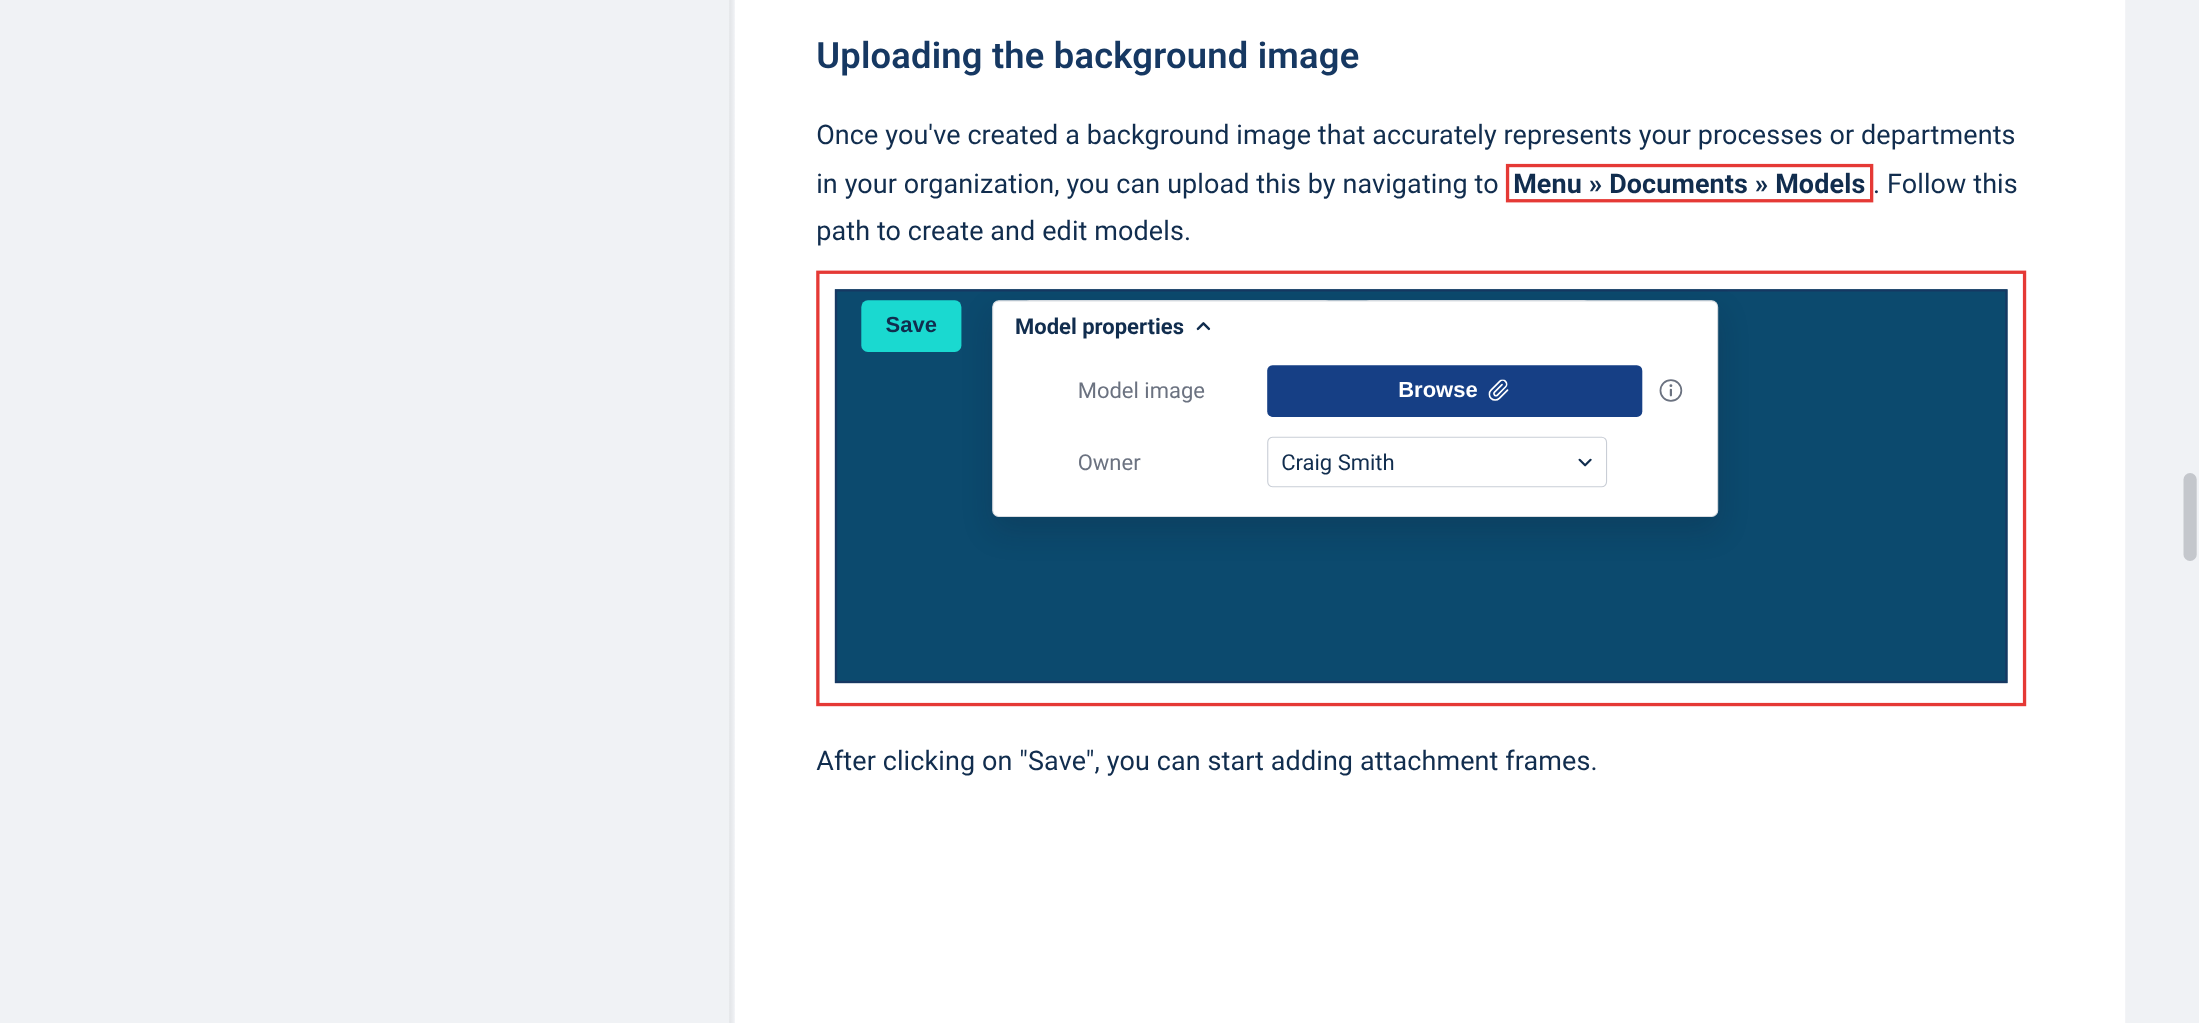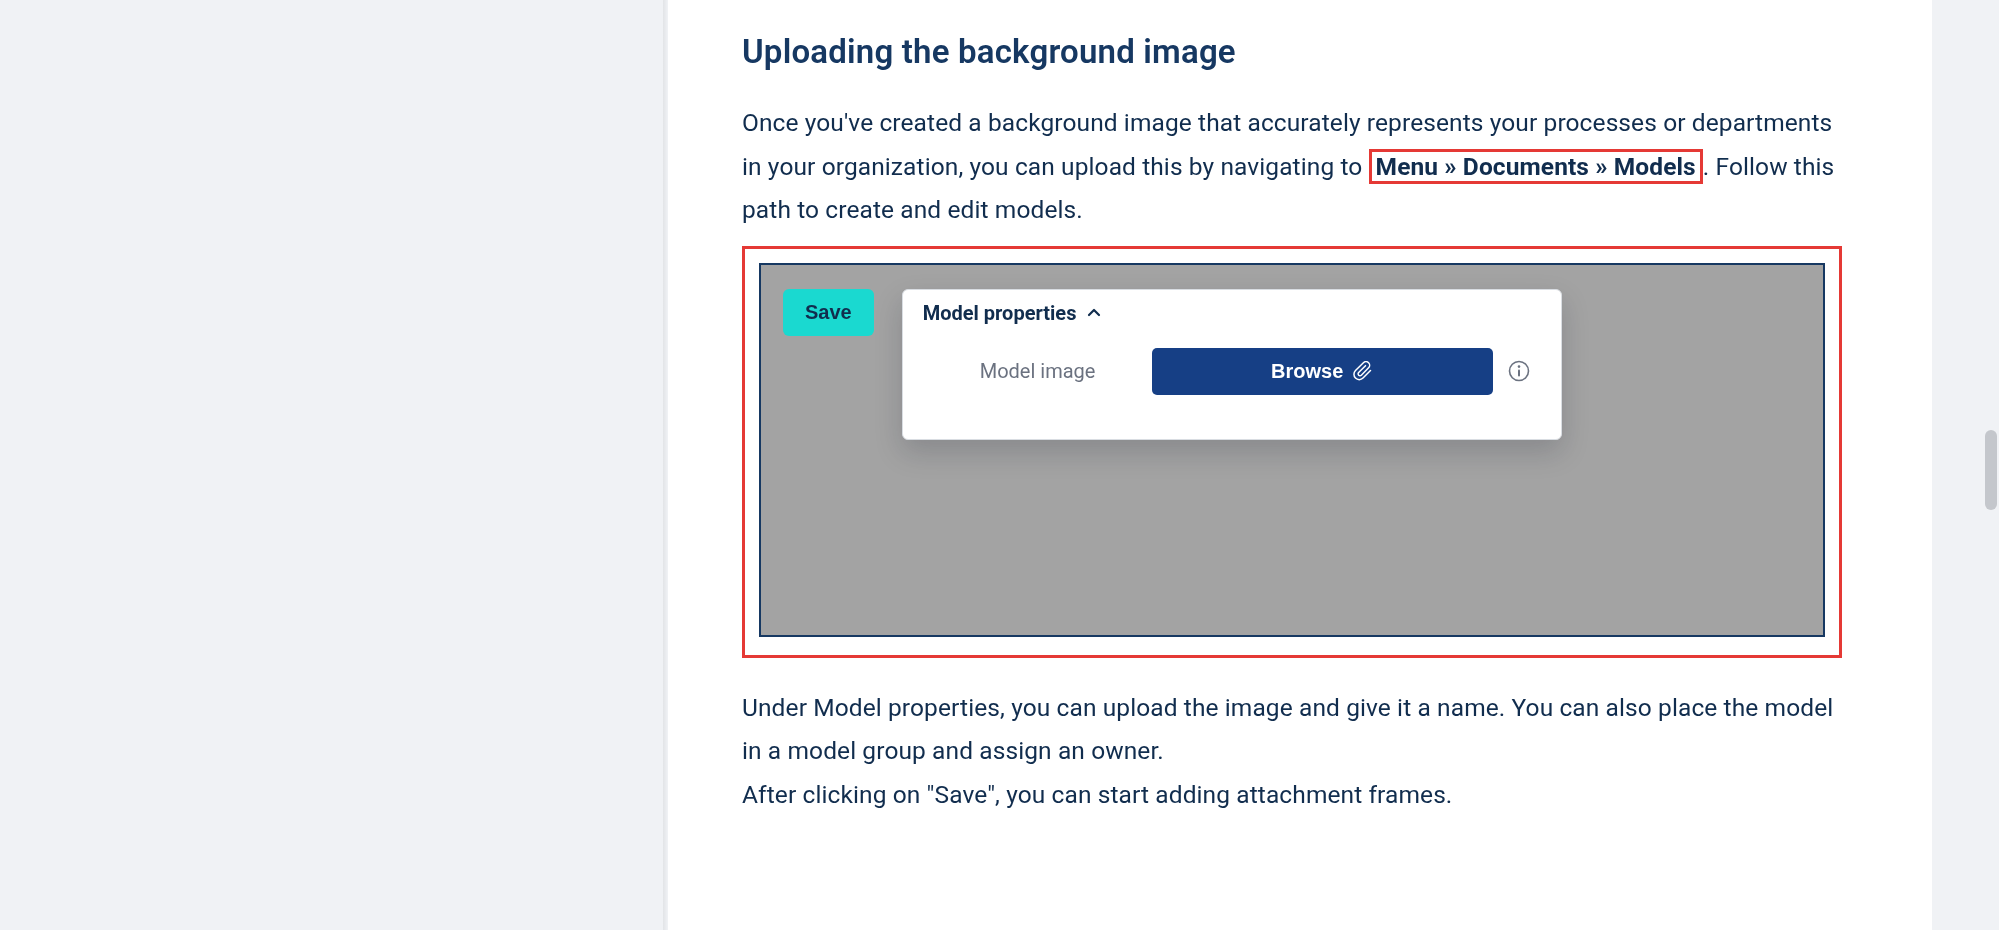--- a/index.html
+++ b/index.html
@@ -59,22 +59,22 @@
   }
   .bold { font-weight: 700; }
   .figure-outer {
     margin-top: 14px;
     border: 3px solid #e53935;
     padding: 14px 14px 18px 14px;
     margin-bottom: 28px;
   }
   .figure-inner {
     border: 2px solid #163862;
-    background: #a3a3a3;
-    padding: 24px 22px 46px 22px;
+    background: #0c4a6e;
+    padding: 8px 22px 46px 22px;
     position: relative;
   }
   .toolbar-row {
     display: flex;
     align-items: flex-start;
     gap: 28px;
   }
   .save-btn {
     background: #1ad9d0;
     color: #112d4e;
@@ -260,20 +260,30 @@
                 </button>
                 <svg class="info-icon" viewBox="0 0 24 24">
                     <circle cx="12" cy="12" r="9.5" fill="none" stroke="#6b7280" stroke-width="1.6"></circle>
                     <circle cx="12" cy="7.6" r="1.3" fill="#6b7280"></circle>
                     <rect x="11" y="10.4" width="2" height="7" rx="1" fill="#6b7280"></rect>
                   </svg>
               </div>
 
 
 
+              <div class="form-row" style="margin-bottom:0;">
+                <div class="form-label">Owner</div>
+                <div class="select-wrap" style="max-width:392px;">
+                  <div class="select-input">Craig Smith</div>
+                  <svg class="select-caret" width="16" height="16" viewBox="0 0 16 16">
+                      <path d="M3 6 L8 11 L13 6" fill="none" stroke="#112d4e" stroke-width="2" stroke-linecap="round" stroke-linejoin="round"></path>
+                    </svg>
+                </div>
+                <div style="flex:0 0 56px"></div>
+              </div>
 
             </div>
           </div>
         </div>
 
         <button class="pill-btn">
           <svg width="18" height="18" viewBox="0 0 18 18">
               <path d="M9 2 V16 M2 9 H16" stroke="#112d4e" stroke-width="2.2" stroke-linecap="round"></path>
             </svg>
           <span>Add attachment frame</span>
@@ -286,21 +296,20 @@
           <span>Model links</span>
           <svg width="16" height="16" viewBox="0 0 16 16">
               <path d="M3 6 L8 11 L13 6" fill="none" stroke="#112d4e" stroke-width="2" stroke-linecap="round" stroke-linejoin="round"></path>
             </svg>
         </button>
       </div>
 
     </div>
   </div>
 
-  <p class="body-text">Under Model properties, you can upload the image and give it a name. You can also place the model in a model group and assign an owner.</p>
   <p class="body-text">After clicking on "Save", you can start adding attachment frames.</p>
 
 </div>
 
 <div class="right-shadow"></div>
 
 <div class="scrollbar-track">
   <div class="scrollbar-thumb"></div>
 </div>
 

